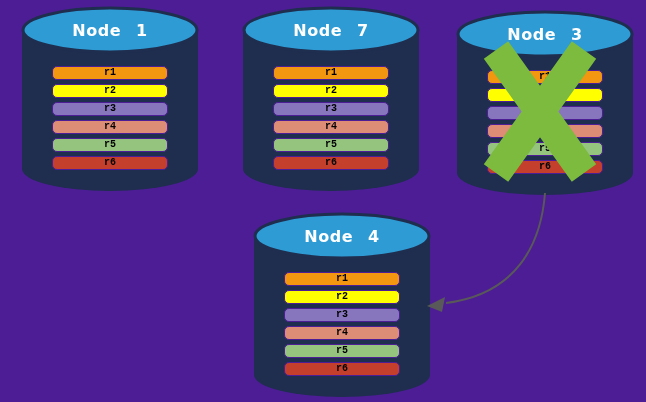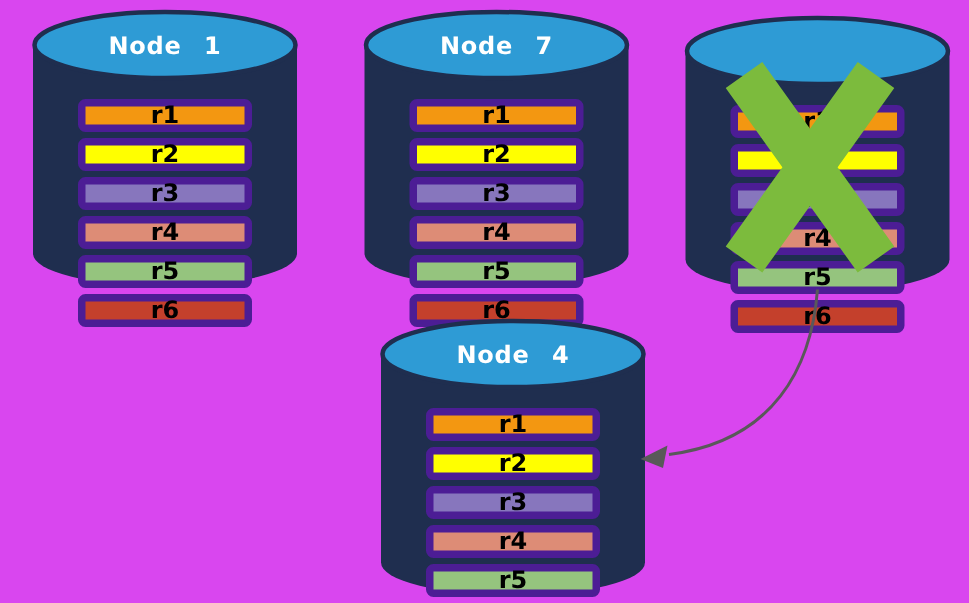--- a/index.html
+++ b/index.html
@@ -1,32 +1,32 @@
 <!DOCTYPE html>
 <html style="--body: #1F2E4F; --top: #2E9BD5; --x: #7CBB3D; --arrow: #595959;"><head>
 <meta charset="utf-8">
 <style>
   html,body{margin:0;padding:0;background:#fff;}
   .canvas{
-    position:relative;width:646px;height:402px;background:#d946ef;
+    position:relative;width:646px;height:402px;background:#4c1d95;
     font-family:"DejaVu Sans","Liberation Sans",sans-serif;overflow:hidden;
   }
   .node{position:absolute;width:180px;height:186px;}
   .cyl{position:absolute;left:0;top:0;width:180px;height:186px;display:block;}
   .cyl-body{fill:var(--body,#1F2E4F);}
   .cyl-top{fill:var(--top,#2E9BD5);stroke:var(--body,#1F2E4F);stroke-width:3;}
   .node-label{
     position:absolute;top:15px;left:0;right:0;text-align:center;
     color:#ffffff;font-weight:bold;font-size:16px;word-spacing:9px;letter-spacing:.5px;
   }
   .bars{position:absolute;left:32px;top:60px;width:116px;}
   .record-bar{
     height:12px;line-height:12px;margin-bottom:4px;
-    border:5px solid #4c1d95;border-radius:5px;
-    text-align:center;font-size:16px;font-weight:bold;color:#000;
+    border:1px solid #4c1d95;border-radius:5px;
+    text-align:center;font-size:10px;font-weight:bold;color:#000;font-family:Liberation Mono, monospace;
   }
   .fail-x{position:absolute;left:0;top:0;width:180px;height:186px;z-index:3;}
   .x-stroke{stroke:var(--x,#7CBB3D);stroke-width:30;fill:none;stroke-linecap:butt;}
   .arrow-layer{position:absolute;left:0;top:0;width:646px;height:402px;pointer-events:none;}
   .arrow-path{stroke:var(--arrow,#595959);stroke-width:2;fill:none;}
   .arrow-head{fill:var(--arrow,#595959);stroke:none;}
 </style>
 </head>
 <body>
 
@@ -62,20 +62,21 @@
       <div class="record-bar" style="background: rgb(149, 196, 126);">r5</div>
       <div class="record-bar" style="background: rgb(196, 64, 44);">r6</div>
     </div>
   </div>
 
   <div class="node" style="left:455px;top:10px;">
     <svg class="cyl" viewBox="0 0 180 186">
       <path class="cyl-body" d="M2,24 L2,163 A88,22 0 0 0 178,163 L178,24 Z"></path>
       <ellipse class="cyl-top" cx="90" cy="24" rx="87" ry="22"></ellipse>
     </svg>
+    <div class="node-label">Node 3</div>
     <div class="bars">
       <div class="record-bar" style="background: rgb(243, 151, 17);">r1</div>
       <div class="record-bar" style="background: rgb(255, 255, 0);">r2</div>
       <div class="record-bar" style="background: rgb(135, 118, 189);">r3</div>
       <div class="record-bar" style="background: rgb(221, 140, 118);">r4</div>
       <div class="record-bar" style="background: rgb(149, 196, 126);">r5</div>
       <div class="record-bar" style="background: rgb(196, 64, 44);">r6</div>
     </div>
     <svg class="fail-x" viewBox="0 0 180 186">
       <path class="x-stroke" d="M41,40 L129,163 M129,40 L41,163"></path>

